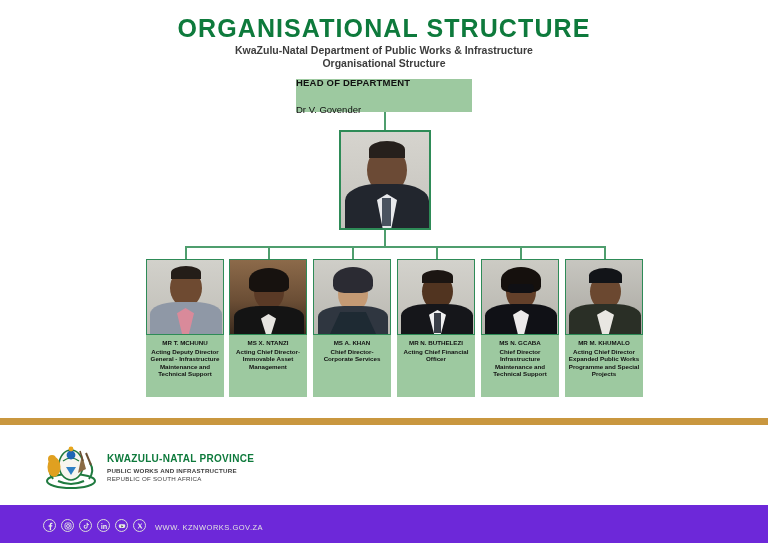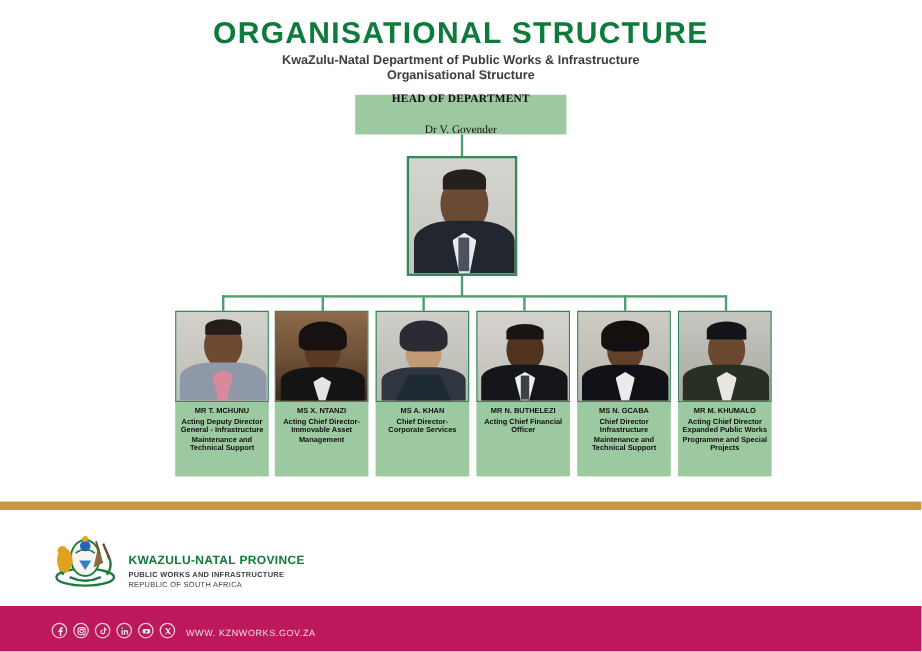--- a/index.html
+++ b/index.html
@@ -22,21 +22,21 @@
     position:absolute; top:44px; left:0; width:768px;
     text-align:center;
     font-size:10.5px; font-weight:bold; color:#3d3d3d; line-height:13px;
   }
 
   
   .hod-box {
     position:absolute; top:79px; left:296px; width:176px; height:33px;
     background:#9dc9a0;
     display:flex; flex-direction:column;
-    align-items:center; justify-content:center;font-family:Liberation Serif, serif;
+    align-items:flex-start; justify-content:center;
   }
   .hod-title { font-size:9.5px; font-weight:bold; color:#111; letter-spacing:.2px; }
   .hod-name  { font-size:9.5px; color:#111; margin-top:16px; }
 
   
   .hod-photo {
     position:absolute; top:130px; left:339px; width:92px; height:100px;
     border:2px solid #2e8b57;
     background:#cfcfcb;
     overflow:hidden;
@@ -99,41 +99,41 @@
     background:#c9973f;
   }
 
   
   .logo-footer {
     position:absolute; left:0; top:425px; width:768px; height:80px;
     background:#fff;
   }
   .coat-wrap {
     position:absolute; left:42px; top:16px;
-    display:flex; align-items:flex-end; gap:7px;
+    display:flex; align-items:center; gap:7px;
   }
   .coat { width:58px; height:50px; position:relative; }
   .prov-text { padding-top:2px; }
   .prov-1 {
     font-size:10px; font-weight:bold; color:#0e7a3c; letter-spacing:.3px;
     display:block;
   }
   .prov-2 {
     font-size:6.2px; font-weight:bold; color:#3d3d3d; letter-spacing:.25px;
     display:block; margin-top:3px;
   }
   .prov-3 {
     font-size:6.2px; color:#3d3d3d; letter-spacing:.25px;
     display:block; margin-top:1px;
   }
 
   
   .dark-bar {
     position:absolute; left:0; top:505px; width:768px; height:38px;
-    background:#be185d;
+    background:#6d28d9;
   }
   .socials {
     position:absolute; left:43px; top:14px;
     display:flex; gap:5px; align-items:center;
   }
   .soc {
     width:13px; height:13px; border-radius:50%;
     border:1px solid #dcdcdc;
     display:flex; align-items:center; justify-content:center;
     color:#e8e8e8;

